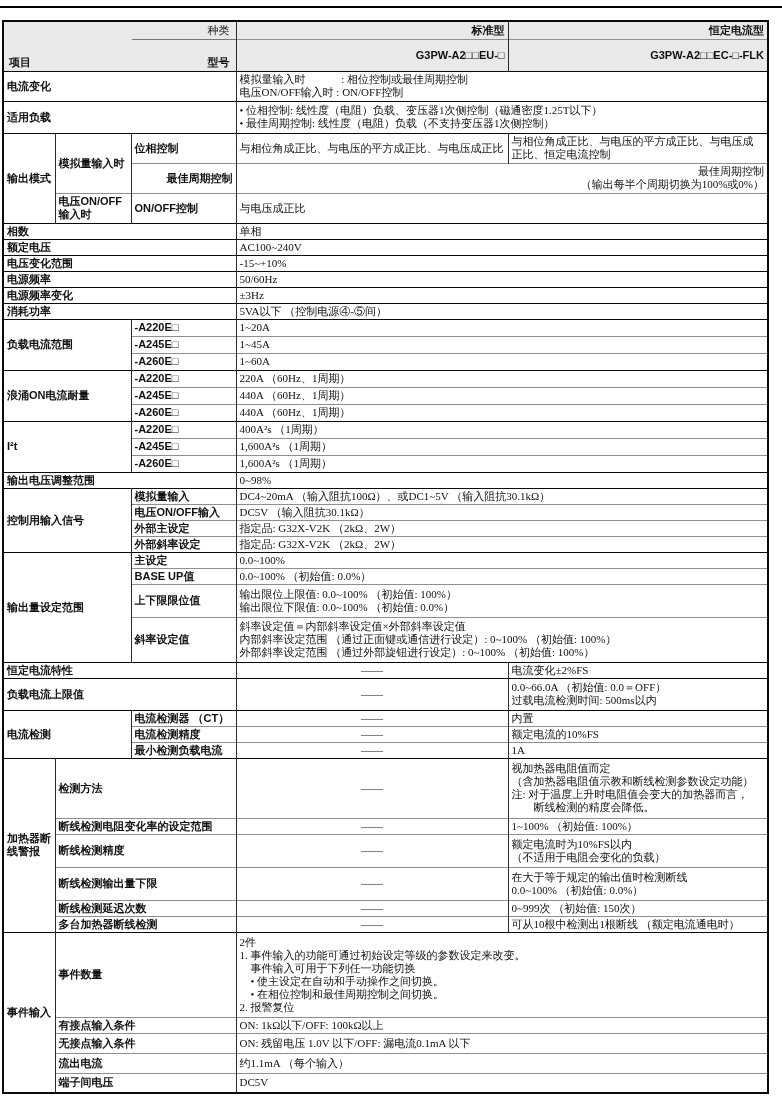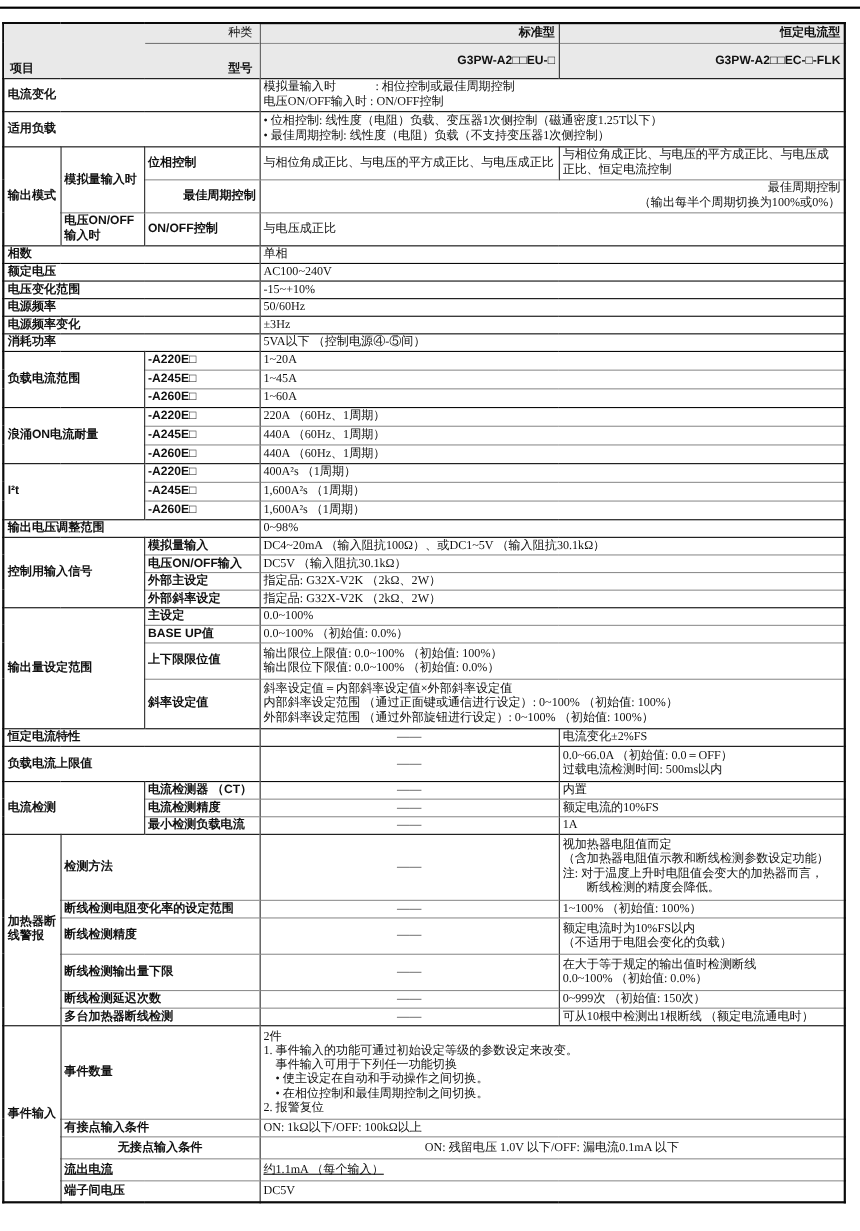--- a/index.html
+++ b/index.html
@@ -268,25 +268,25 @@
 1. 事件输入的功能可通过初始设定等级的参数设定来改变。
 　事件输入可用于下列任一功能切换
 　• 使主设定在自动和手动操作之间切换。
 　• 在相位控制和最佳周期控制之间切换。
 2. 报警复位</td>
         </tr>
         <tr style="height: 16px;">
           <td colspan="2" class="lab">有接点输入条件</td>
           <td colspan="2" class="val">ON: 1kΩ以下/OFF: 100kΩ以上</td>
         </tr>
-        <tr style="height: 20px; text-align: center;">
+        <tr style="height: 20px;">
           <td colspan="2" class="lab">无接点输入条件</td>
           <td colspan="2" class="val">ON: 残留电压 1.0V 以下/OFF: 漏电流0.1mA 以下</td>
         </tr>
-        <tr style="height: 20px; text-decoration: underline;">
+        <tr style="height: 20px;">
           <td colspan="2" class="lab">流出电流</td>
           <td colspan="2" class="val">约1.1mA （每个输入）</td>
         </tr>
         <tr style="height: 20px;">
           <td colspan="2" class="lab">端子间电压</td>
           <td colspan="2" class="val">DC5V</td>
         </tr>
       </tbody>
   </table>
 </div>

